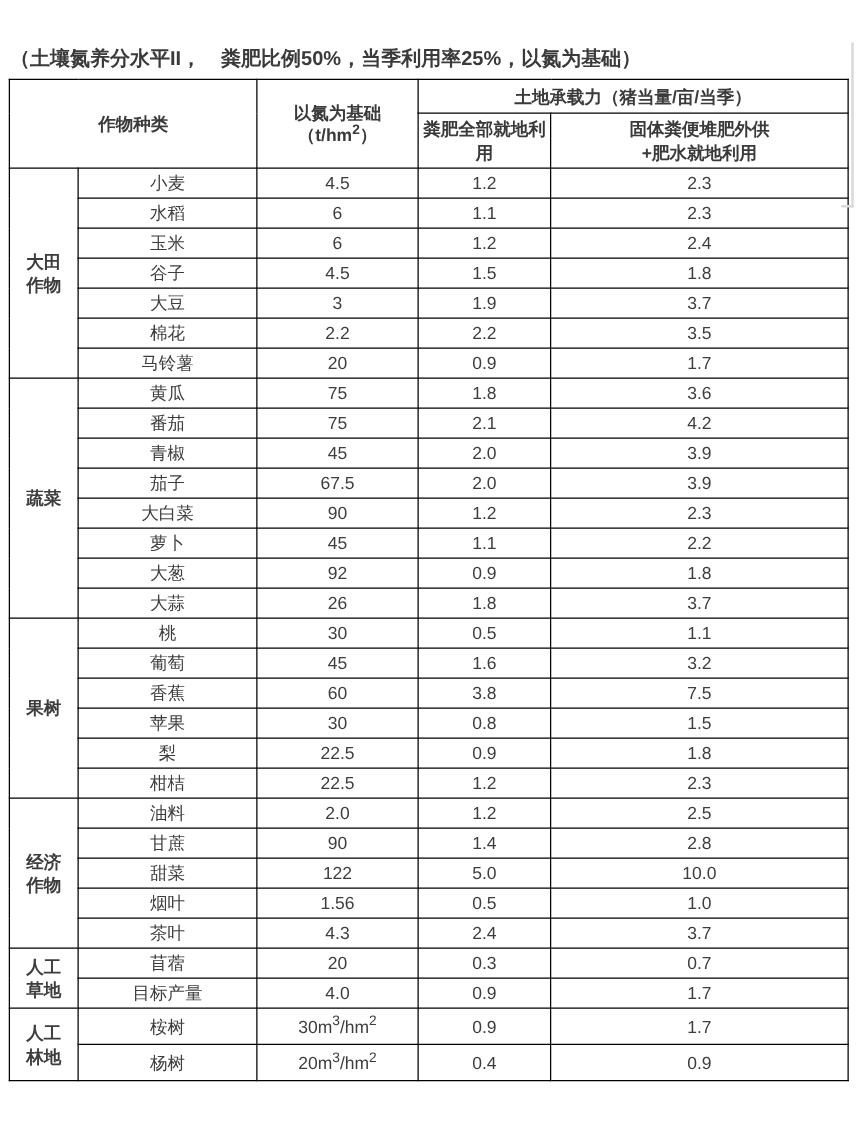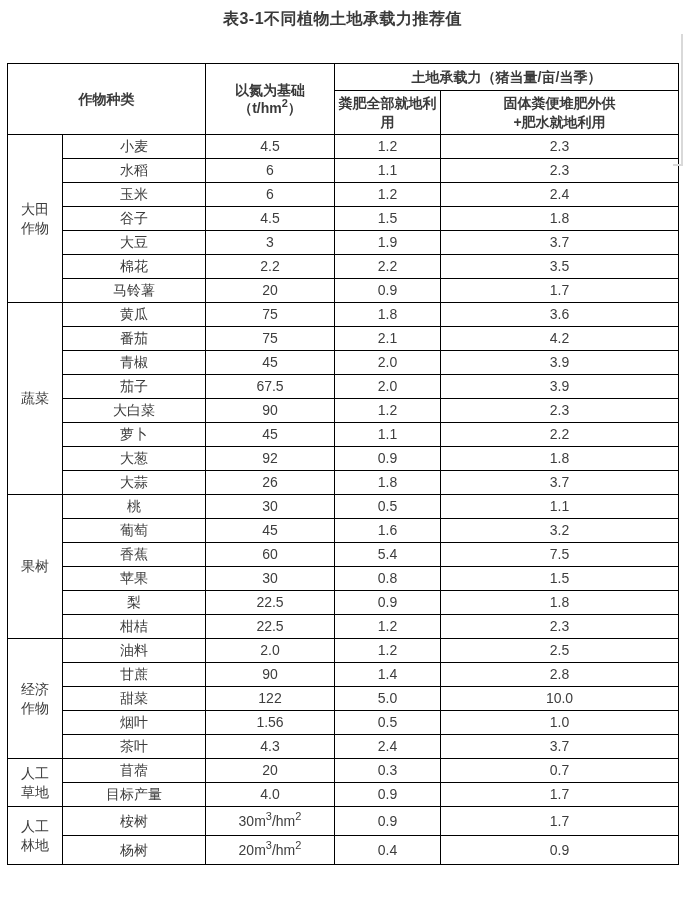--- a/index.html
+++ b/index.html
@@ -57,21 +57,21 @@
     overflow: hidden;
   }
   table.main th {
     font-weight: bold;
     color: #3a3a3a;
   }
   tr.hrow1 { height: 27px; }
   tr.hrow2 { height: 44px; }
   tbody tr { height: 24px; }
   tbody tr.tall { height: 29px; }
-  td.cat { line-height: 1.4; }
+  td.cat { line-height: 1.4; font-weight: bold; }
   sup {
     font-size: 11px;
     line-height: 0;
     vertical-align: super;
   }
   .edge-line {
     position: absolute;
     right: 2px;
     top: 34px;
     width: 2px;
@@ -85,22 +85,22 @@
     width: 10px;
     height: 2px;
     background: #d9d9d9;
   }
 </style>
 </head>
 <body>
 
 <div class="page">
 
-  <div class="doc-title">表3-1不同植物土地承载力推荐值</div>
-
+
+  <div class="doc-subtitle">（土壤氮养分水平II，　粪肥比例50%，当季利用率25%，以氮为基础）</div>
 
   <table class="main">
     <colgroup>
       <col style="width:55px">
       <col style="width:143px">
       <col style="width:129px">
       <col style="width:106px">
       <col style="width:238px">
     </colgroup>
     <thead>
@@ -222,21 +222,21 @@
         </tr>
         <tr>
           <td>葡萄</td>
           <td>45</td>
           <td>1.6</td>
           <td>3.2</td>
         </tr>
         <tr>
           <td>香蕉</td>
           <td>60</td>
-          <td>5.4</td>
+          <td>3.8</td>
           <td>7.5</td>
         </tr>
         <tr>
           <td>苹果</td>
           <td>30</td>
           <td>0.8</td>
           <td>1.5</td>
         </tr>
         <tr>
           <td>梨</td>

